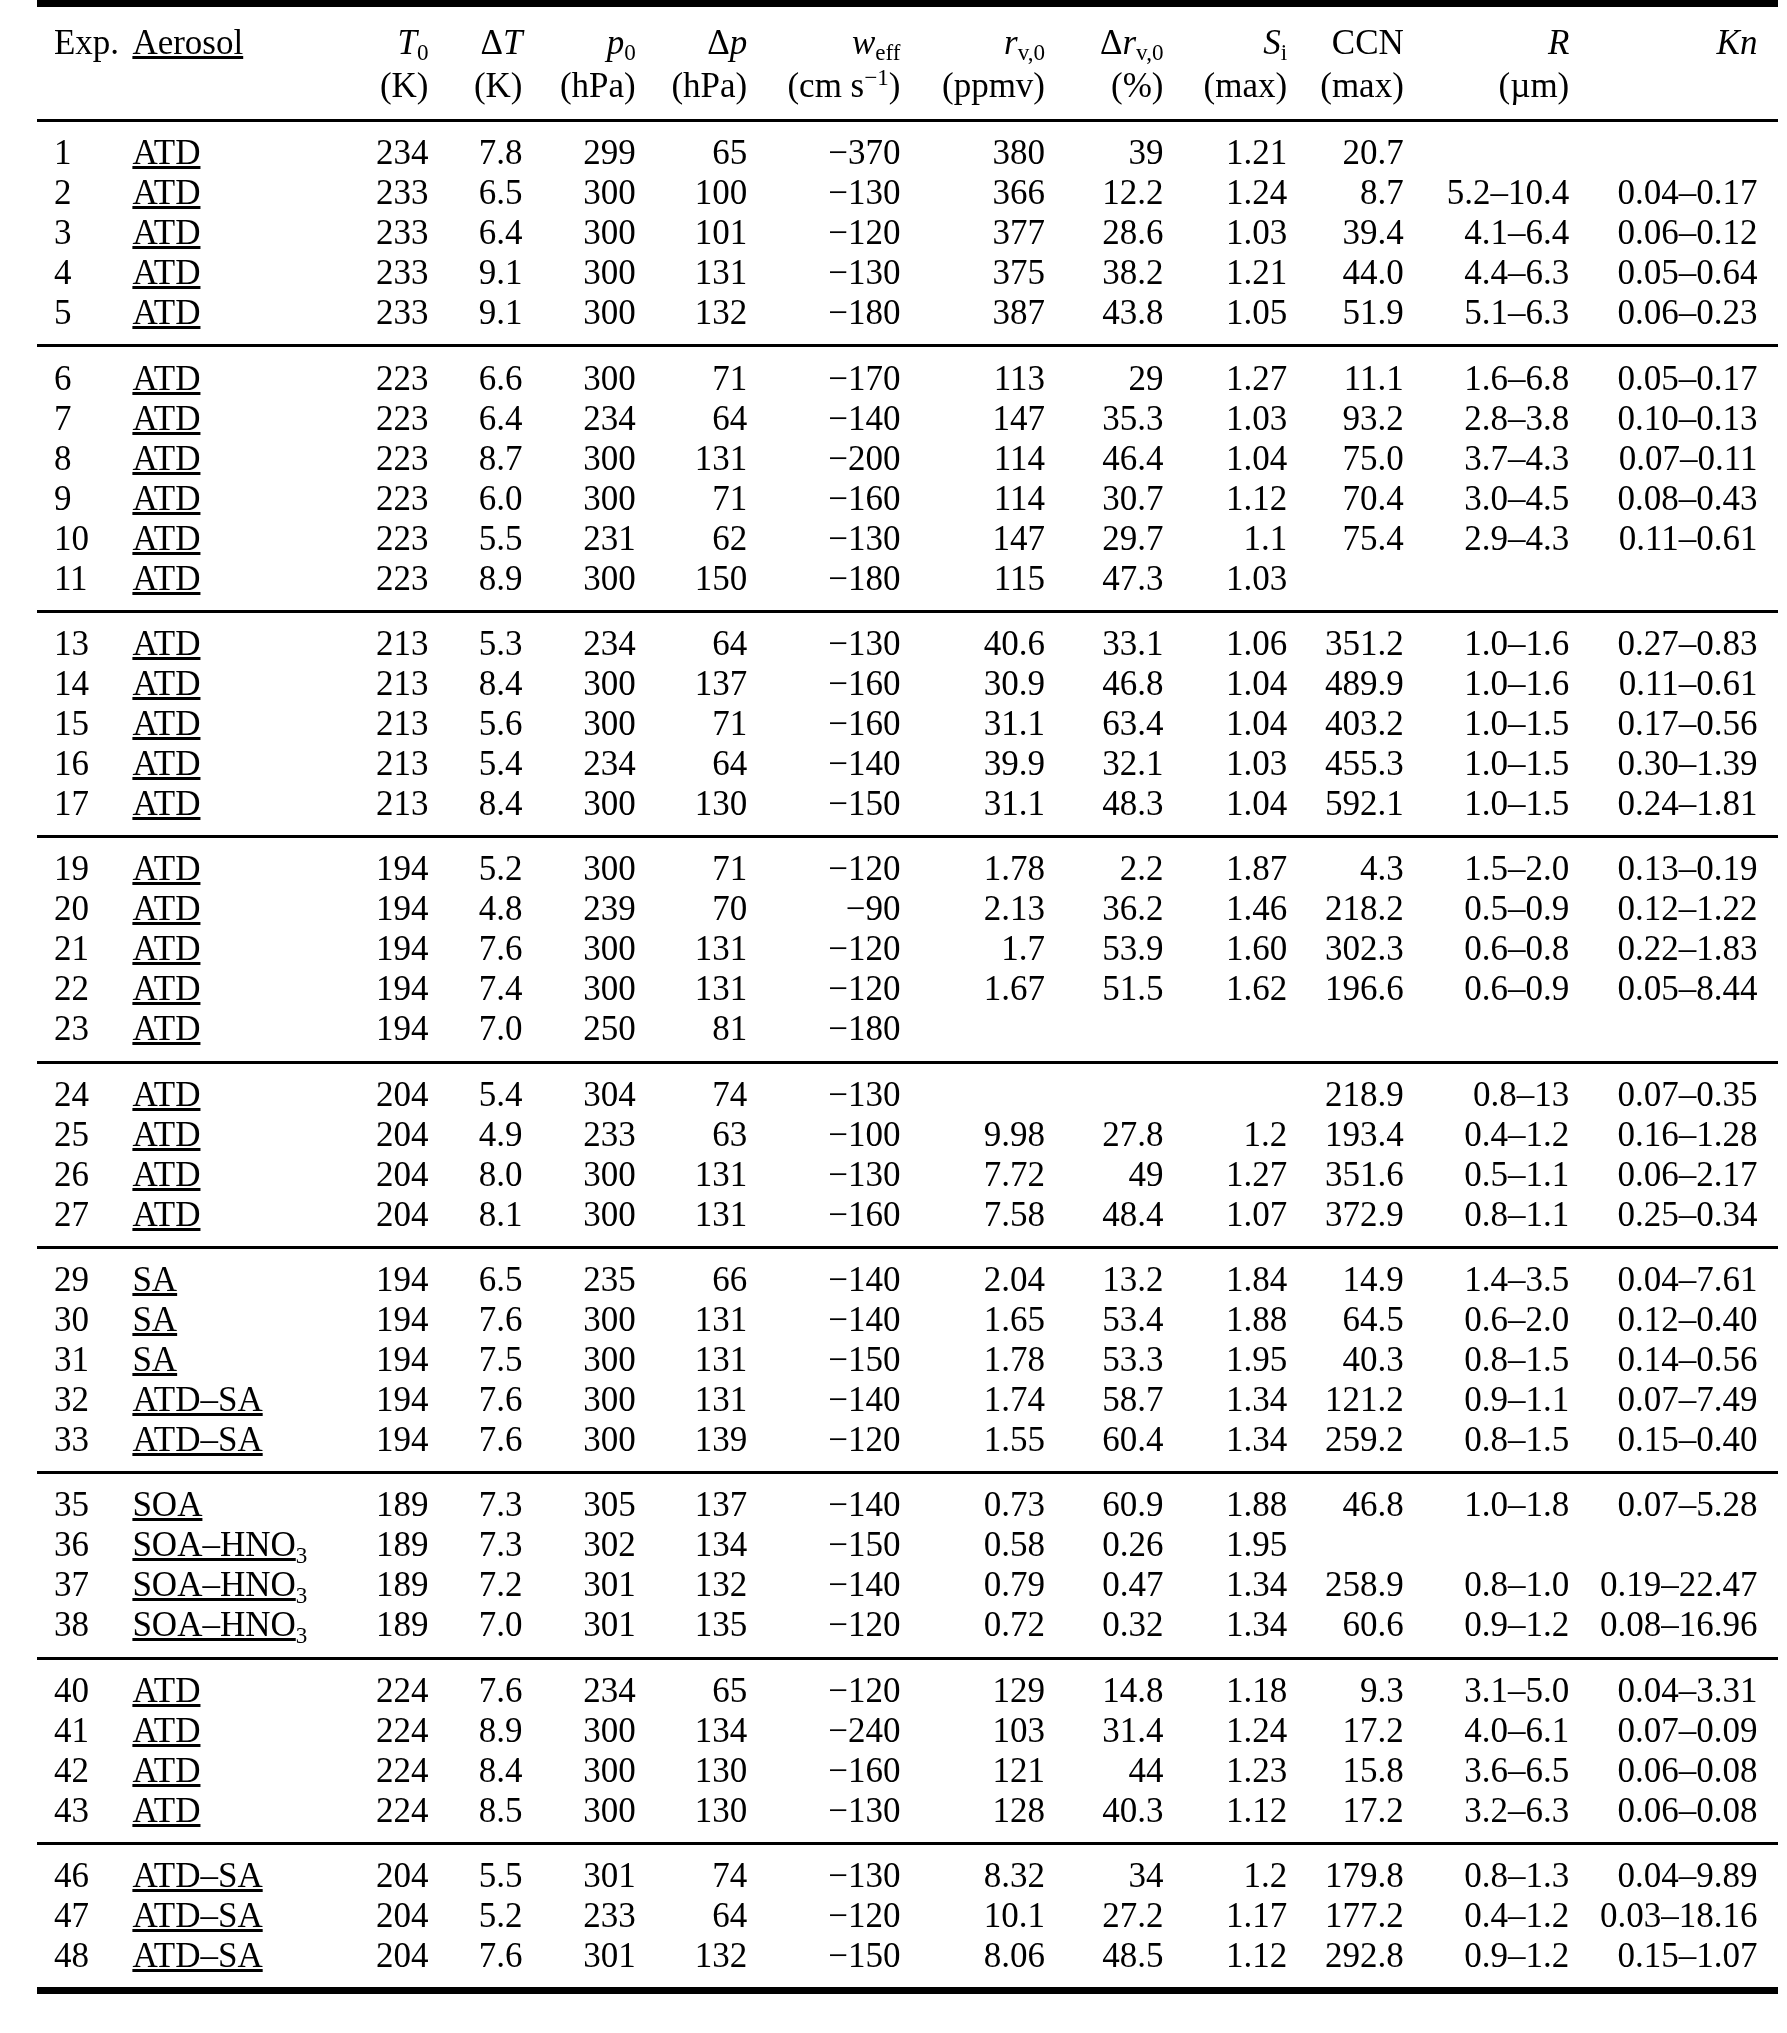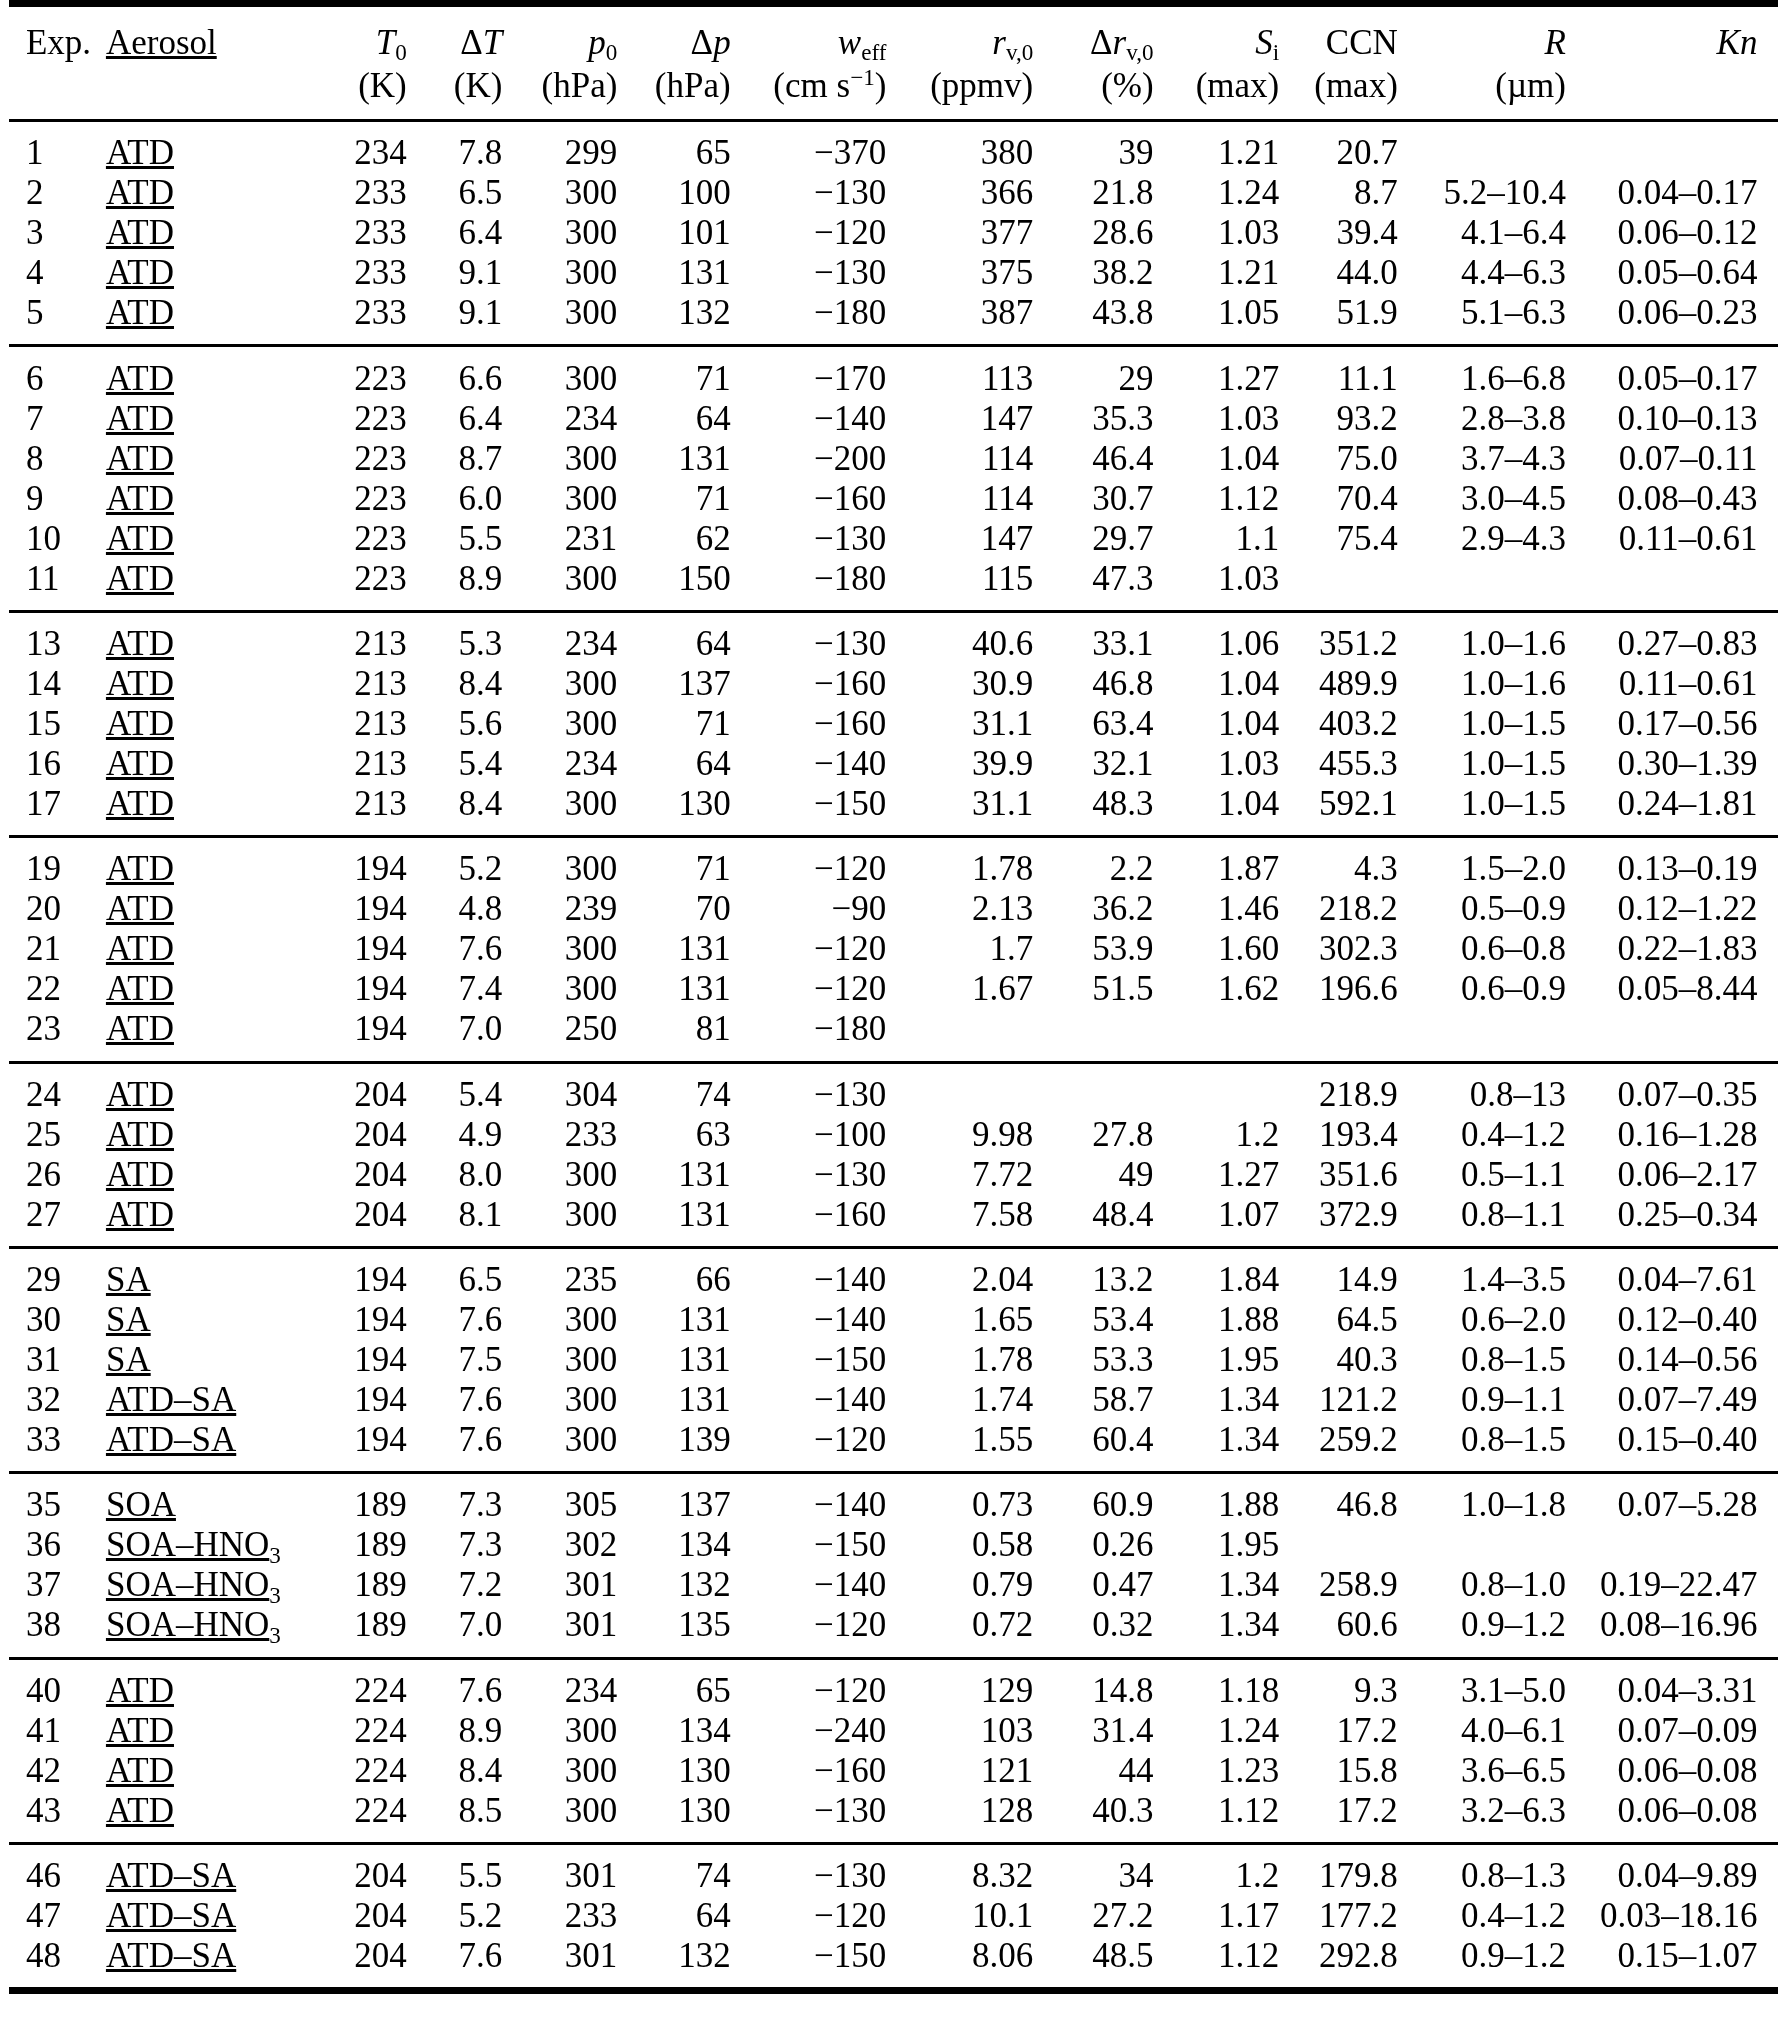--- a/index.html
+++ b/index.html
@@ -9,20 +9,21 @@
     color: #000000;
   }
   body {
     width: 1787px;
     height: 2034px;
     font-family: "Liberation Serif", serif;
     overflow: hidden;
   }
   .page {
     padding: 0 8.6px;
+    margin-left: 28px;
   }
   table.exp-table {
     width: 100%;
     border-collapse: collapse;
     table-layout: fixed;
     border-top: 7.8px solid #000;
     border-bottom: 7.8px solid #000;
   }
   thead {
     border-bottom: 3.5px solid #000;
@@ -135,21 +136,21 @@
         </tr>
         <tr>
           <td class="col-0">2</td>
           <td class="col-1">ATD</td>
           <td class="col-2">233</td>
           <td class="col-3">6.5</td>
           <td class="col-4">300</td>
           <td class="col-5">100</td>
           <td class="col-6">−130</td>
           <td class="col-7">366</td>
-          <td class="col-8">21.8</td>
+          <td class="col-8">12.2</td>
           <td class="col-9">1.24</td>
           <td class="col-10">8.7</td>
           <td class="col-11">5.2–10.4</td>
           <td class="col-12">0.04–0.17</td>
         </tr>
         <tr>
           <td class="col-0">3</td>
           <td class="col-1">ATD</td>
           <td class="col-2">233</td>
           <td class="col-3">6.4</td>

